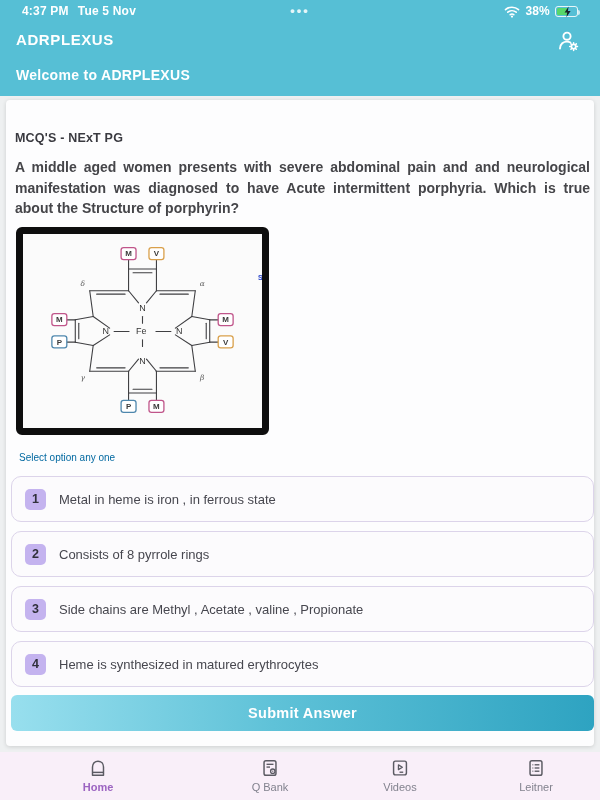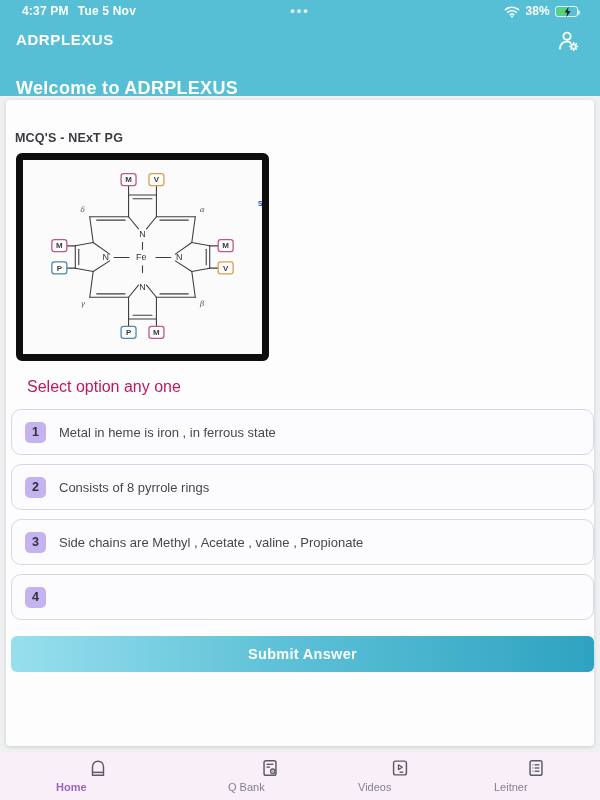--- a/index.html
+++ b/index.html
@@ -23,64 +23,64 @@
   .sb-right { margin-left:auto; display:flex; align-items:center; gap:5px; z-index:2;}
   .battery-shell {
     width:23px; height:11px; border:1px solid rgba(255,255,255,.85); border-radius:3px;
     position:relative; display:flex; padding:1px;
   }
   .battery-fill { width:58%; height:100%; background:#57d769; border-radius:1.5px; }
   .battery-nub { position:absolute; right:-3px; top:3px; width:2px; height:5px; background:rgba(255,255,255,.7); border-radius:0 2px 2px 0;}
   .battery-bolt { position:absolute; left:7px; top:-1px; }
   .app-header { position:absolute; top:22px; left:0; width:600px; height:74px; color:#fff;text-align:right; }
   .app-title { position:absolute; left:16px; top:9px; font-size:15px; font-weight:700; letter-spacing:.6px; }
-  .welcome { position:absolute; left:16px; top:56px; font-size:18px; font-weight:600; letter-spacing:.3px; }
+  .welcome { position:absolute; left:16px; top:45px; font-size:14px; font-weight:600; letter-spacing:.3px; }
   .account-icon { position:absolute; right:18px; top:7px; width:26px; height:26px; cursor:pointer; }
 
   
   .card {
     position:absolute; top:100px; left:6px; width:588px; height:646px;
     background:#fdfdfe; border-radius:4px; box-shadow:0 1px 4px rgba(0,0,0,.14);
     padding:31px 0 0 5px;
   }
   .category { font-size:12.5px; font-weight:600; color:#3a3a40; letter-spacing:.2px; margin-left:4px; }
   .question {
     margin:12px 4px 0 4px; font-size:14px; font-weight:700; color:#454549;
     line-height:1.48; text-align:justify;
   }
   .figure {
     margin-top:8px; margin-left:5px; width:253px; height:208px;
     border:7px solid #0e0e0e; border-radius:6px; background:#fbfbfb; overflow:hidden;
   }
   .figure svg { display:block; width:100%; height:100%; }
-  .hint { margin:17px 0 0 16px; font-size:16px; color:#be185d; }
+  .hint { margin:17px 0 0 8px; font-size:10px; color:#0369a1; }
 
   .options { margin-top:13px; display:flex; flex-direction:column; gap:9px; }
   .option {
     height:46px; border:1.4px solid #dcd4ea; border-radius:10px; background:#fcfbfd;
     display:flex; align-items:center; padding-left:13px; gap:13px; cursor:pointer;
   }
   .badge {
     width:21px; height:21px; border-radius:5px; background:#c4b3ef; color:#30303b;
     font-size:12.5px; font-weight:700; display:flex; align-items:center; justify-content:center;
     flex:0 0 auto;
   }
   .option-text { font-size:13px; color:#47474f;text-align:right; }
 
   .submit-btn {
-    margin-top:16px; height:36px; border-radius:6px; border:none; width:100%;
+    margin-top:8px; height:36px; border-radius:6px; border:none; width:100%;
     background:linear-gradient(90deg,#98dfee 0%, #5fc2d8 45%, #2ea3c1 100%);
     color:#ffffff; font-size:14.5px; font-weight:600; letter-spacing:.3px;
     display:flex; align-items:center; justify-content:center; cursor:pointer;
     font-family:"Liberation Sans", sans-serif;
   }
 
   
   .tab-bar { position:absolute; left:0; top:752px; width:600px; height:48px; background:#f9eff9; }
-  .tab { position:absolute; top:5px; width:84px; text-align:left; cursor:pointer; }
+  .tab { position:absolute; top:5px; width:84px; text-align:center; cursor:pointer; }
   .tab .t-icon { display:block; margin:0 auto; }
   .tab .t-label { display:block; margin-top:2px; font-size:11px; color:#82828e; }
   .tab.active .t-label { color:#9c64c1; font-weight:600; }
 
   
   .diag-line { stroke:#3f3f42; stroke-width:2.2; fill:none; stroke-linecap:round; }
   .diag-atom { font-family:"Liberation Sans", sans-serif; font-size:18px; fill:#333; font-weight:500; }
   .diag-greek { font-family:"DejaVu Serif", serif; font-style:italic; font-size:15px; fill:#5a5a5a; }
   .sub-box { fill:#ffffff; stroke-width:2.6; rx:5; }
   .sub-letter { font-family:"Liberation Sans", sans-serif; font-size:16px; font-weight:700; fill:#3a3a3a; text-anchor:middle; }
@@ -129,20 +129,21 @@
       <line x1="19.6" y1="19.6" x2="20.3" y2="20.3"></line>
       <line x1="20.3" y1="14.9" x2="19.6" y2="15.6"></line>
       <line x1="15.6" y1="19.6" x2="14.9" y2="20.3"></line>
     </g>
   </svg>
   <div class="welcome">Welcome to ADRPLEXUS</div>
 </div>
 
 <div class="card">
   <div class="category">MCQ'S - NExT PG</div>
+  <div class="question">A middle aged women presents with severe abdominal pain and and neurological manifestation was diagnosed to have Acute intermittent porphyria. Which is true about the Structure of porphyrin?</div>
 
   <div class="figure">
     <svg viewBox="0 0 480 400" preserveAspectRatio="none">
 
       <text class="diag-atom" x="227" y="207">Fe</text>
       <text class="diag-atom" x="166" y="207" text-anchor="middle">N</text>
       <text class="diag-atom" x="314" y="207" text-anchor="middle">N</text>
       <text class="diag-atom" x="240" y="158" text-anchor="middle">N</text>
       <text class="diag-atom" x="240" y="268" text-anchor="middle">N</text>
       <g class="diag-line">
@@ -250,20 +251,21 @@
     <div class="option">
       <span class="badge">2</span>
       <span class="option-text">Consists of 8 pyrrole rings</span>
     </div>
     <div class="option">
       <span class="badge">3</span>
       <span class="option-text">Side chains are Methyl , Acetate , valine , Propionate</span>
     </div>
     <div class="option">
       <span class="badge">4</span>
+      <span class="option-text">Heme is synthesized in matured erythrocytes</span>
     </div>
   </div>
 
   <button class="submit-btn">Submit Answer</button>
 </div>
 
 <div class="tab-bar">
   <div class="tab active" style="left:56px;">
     <svg class="t-icon" width="22" height="22" viewBox="0 0 24 24">
       <path d="M6,20 V11 C6,7.2 8.6,4.6 12,4.6 C15.4,4.6 18,7.2 18,11 V20 Z" stroke="#5b5b63" stroke-width="1.6" fill="none" stroke-linejoin="round"></path>

